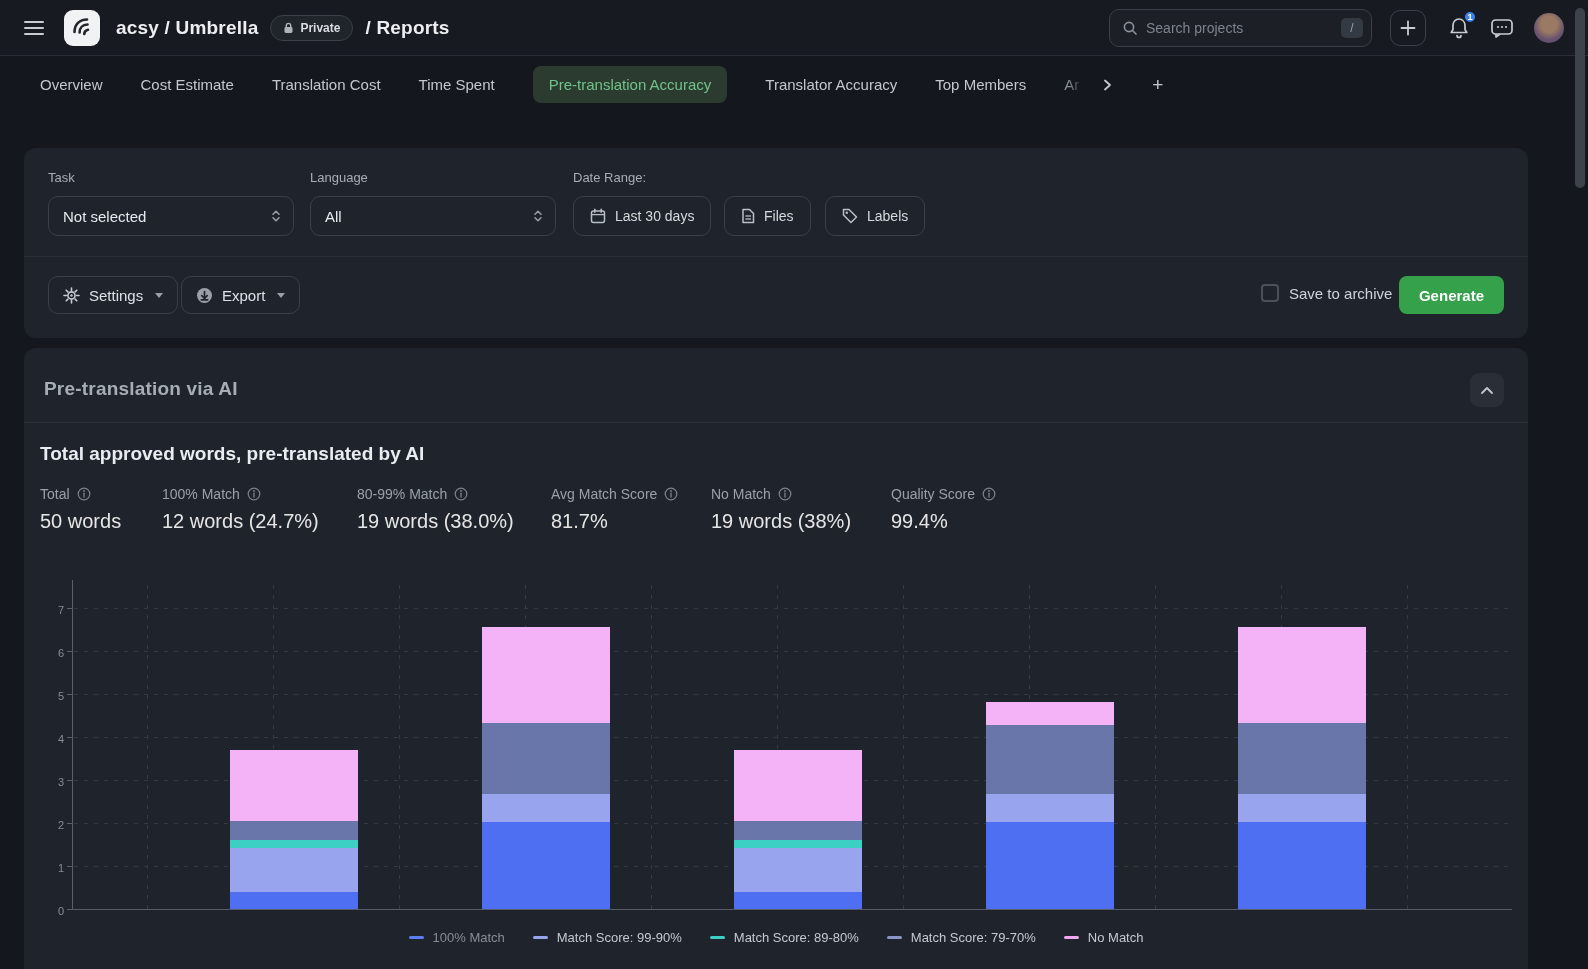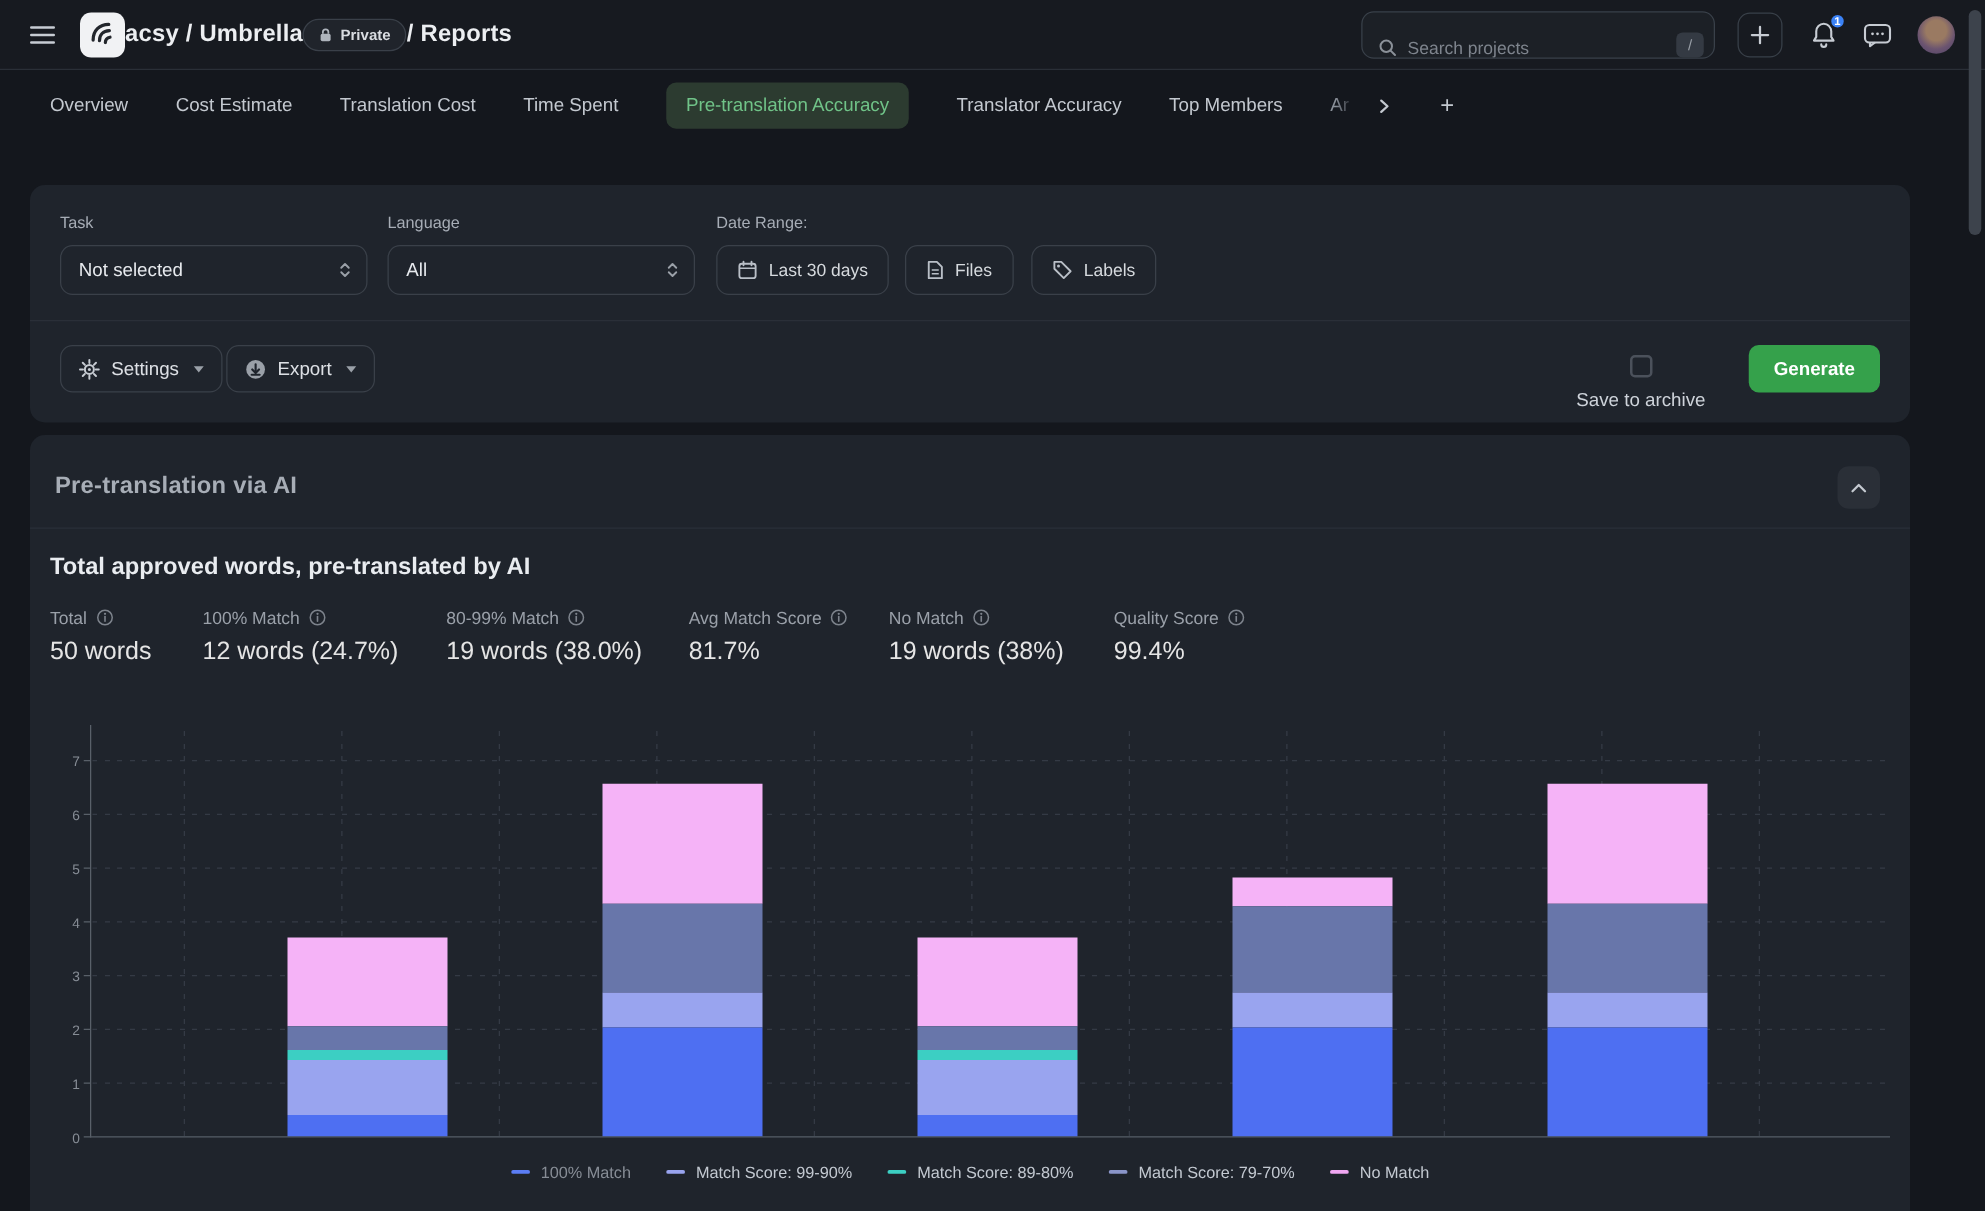--- a/index.html
+++ b/index.html
@@ -7,28 +7,28 @@
     font-family:"Liberation Sans","DejaVu Sans",sans-serif; }
   .app { position:relative; width:1588px; height:969px; background:#14171d; color:#c7ccd3; }
 
   
   .header { position:absolute; left:0; top:0; width:100%; height:56px; background:#171a20;
     border-bottom:1px solid #2a2f37; display:flex; align-items:center; padding:0 24px; }
   .hamburger { width:20px; height:14px; display:flex; flex-direction:column; justify-content:space-between; cursor:pointer; }
   .hamburger span { display:block; height:2px; border-radius:1px; background:#c7ccd3; }
   .logo { width:36px; height:36px; margin-left:20px; border-radius:9px; background:#f1f2f4;
     display:flex; align-items:center; justify-content:center; }
-  .crumbs { display:flex; align-items:center; gap:0; }
+  .crumbs { display:flex; align-items:center; margin-left:16px; gap:12px; }
   .crumb-main { font-size:19px; font-weight:bold; color:#eceef1; letter-spacing:.2px; }
   .badge-private { display:flex; align-items:center; gap:6px; height:26px; padding:0 12px;
     border:1px solid #3a4049; border-radius:13px; background:#20242b; }
   .badge-private .lbl { font-size:12px; font-weight:bold; color:#d9dce1; }
   .hdr-right { margin-left:auto; display:flex; align-items:center; }
-  .search-box { width:283px; height:38px; border:1px solid #394049; border-radius:10px; background:#1c2026;
-    display:flex; align-items:flex-end; padding:0 8px 0 12px; }
+  .search-box { width:263px; height:38px; border:1px solid #394049; border-radius:10px; background:#1c2026;
+    display:flex; align-items:center; padding:0 8px 0 12px; }
   .search-box input { flex:1; border:0; outline:0; background:transparent; color:#dfe2e7;
     font-size:14px; font-family:inherit; margin-left:8px; }
   .search-box input::placeholder { color:#7e848d; }
   .kbd { width:22px; height:20px; border-radius:5px; background:#343a43; color:#9aa0a8;
     font-size:12px; display:flex; align-items:center; justify-content:center; }
   .btn-plus { width:36px; height:36px; margin-left:18px; border:1px solid #394049; border-radius:10px;
     background:transparent; color:#c7ccd3; font-size:20px; display:flex; align-items:center; justify-content:center; cursor:pointer; }
   .bell-wrap { position:relative; margin-left:22px; cursor:pointer; }
   .bell-badge { position:absolute; top:-6px; right:-7px; min-width:14px; height:14px; border-radius:8px;
     background:#3b82f6; border:2px solid #171a20; color:#fff; font-size:9px; font-weight:bold;
@@ -68,21 +68,21 @@
     font-size:15px; color:#e7eaee; cursor:pointer; background:transparent; }
   .chip-btn { position:absolute; top:48px; height:40px; border:1px solid #3a4049; border-radius:10px;
     display:flex; align-items:center; gap:9px; padding:0 16px; font-size:14px; color:#d6dade;
     cursor:pointer; background:transparent; white-space:nowrap; }
   .f-divider { position:absolute; left:0; top:108px; width:100%; height:1px; background:#2a2f38; }
   .tool-btn { position:absolute; top:128px; height:38px; border:1px solid #3a4049; border-radius:10px;
     display:flex; align-items:center; gap:9px; padding:0 14px; font-size:15px; color:#dde0e5;
     cursor:pointer; background:transparent; white-space:nowrap; }
   .caret-down { display:inline-block; width:0; height:0; border-left:4px solid transparent;
     border-right:4px solid transparent; border-top:5px solid #9aa0a8; margin-left:3px; }
-  .archive-wrap { position:absolute; top:136px; left:1237px; display:flex; align-items:center; gap:10px;flex-direction:column; }
+  .archive-wrap { position:absolute; top:136px; left:1237px; display:flex; align-items:center; gap:10px; }
   .checkbox { width:18px; height:18px; border:2px solid #4b515b; border-radius:4px; background:transparent; cursor:pointer; }
   .archive-label { font-size:15px; color:#ced3da; }
   .btn-generate { position:absolute; top:128px; right:24px; height:38px; padding:0 20px;
     background:#35a14b; border:none; border-radius:8px; color:#fff; font-size:15px; font-weight:bold;
     font-family:inherit; cursor:pointer; }
 
   
   .rp-header { position:absolute; left:20px; top:30px; font-size:19px; font-weight:bold; color:#a7adb6; letter-spacing:.2px; }
   .btn-collapse { position:absolute; right:24px; top:25px; width:34px; height:34px; border-radius:9px;
     background:#2a2f37; border:none; display:flex; align-items:center; justify-content:center; cursor:pointer; }

